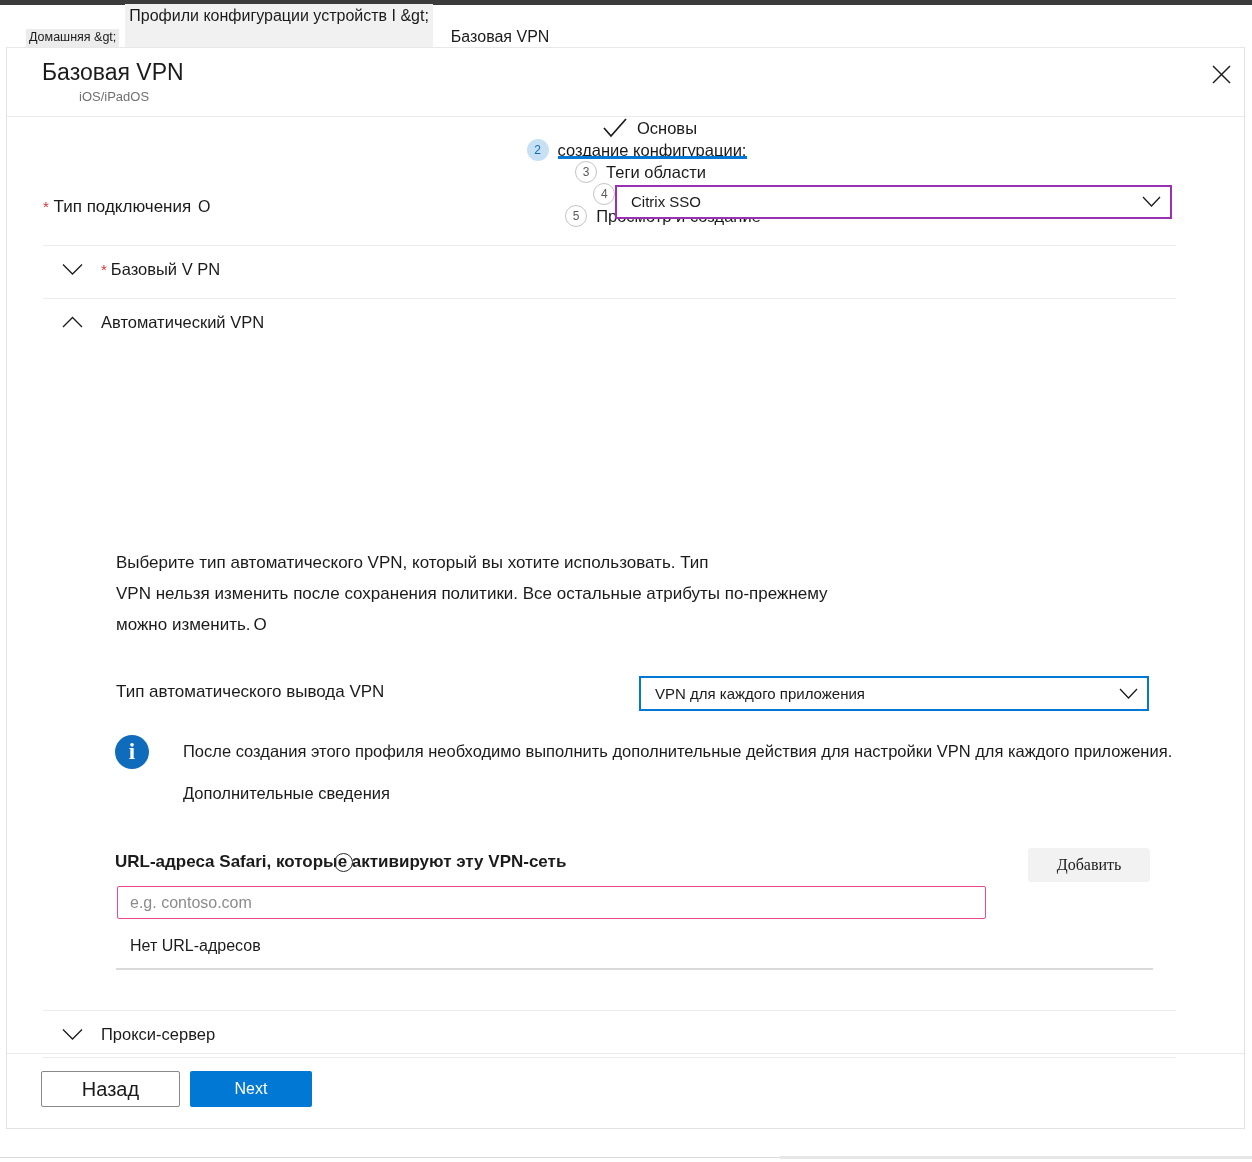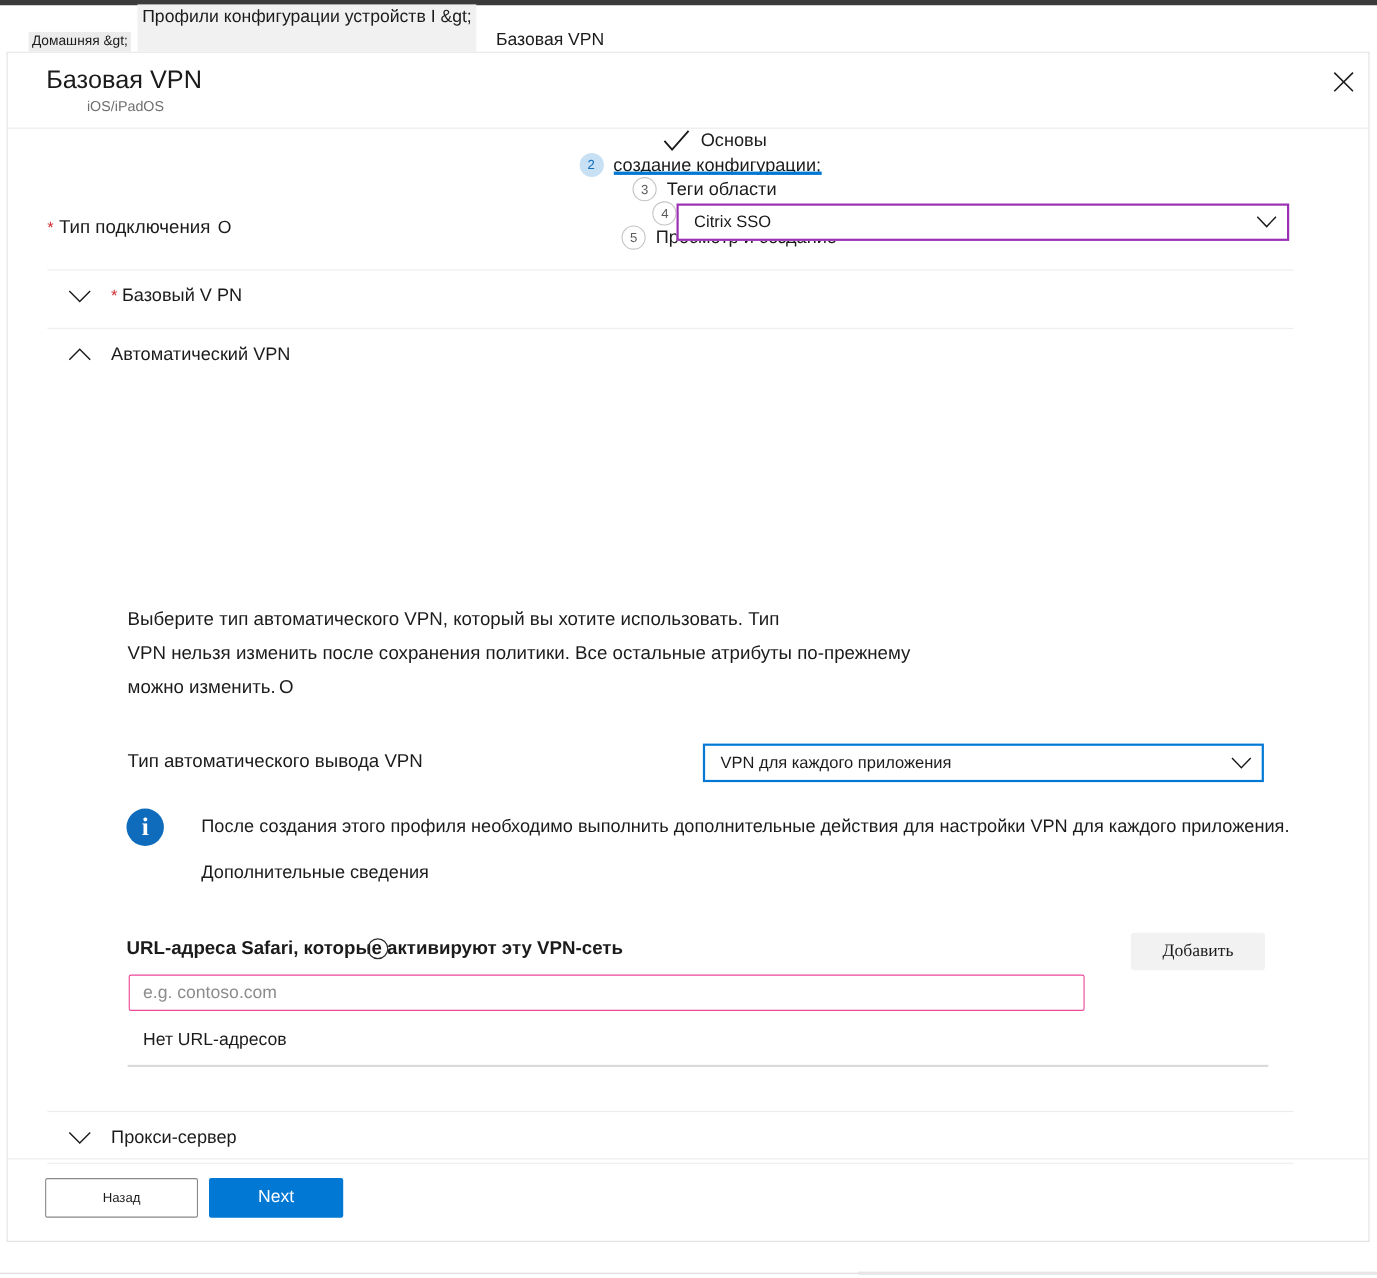--- a/index.html
+++ b/index.html
@@ -443,21 +443,21 @@
   .btn-back {
     position: absolute;
     left: 34px;
     top: 17px;
     width: 139px;
     height: 36px;
     background: #ffffff;
     border: 1px solid #8a8886;
     border-radius: 2px;
     font-family: "Liberation Sans", sans-serif;
-    font-size: 12px;
+    font-size: 20px;
     color: #1b1b1b;
     cursor: pointer;
     padding: 0;
   }
   .btn-next {
     position: absolute;
     left: 183px;
     top: 17px;
     width: 122px;
     height: 36px;

